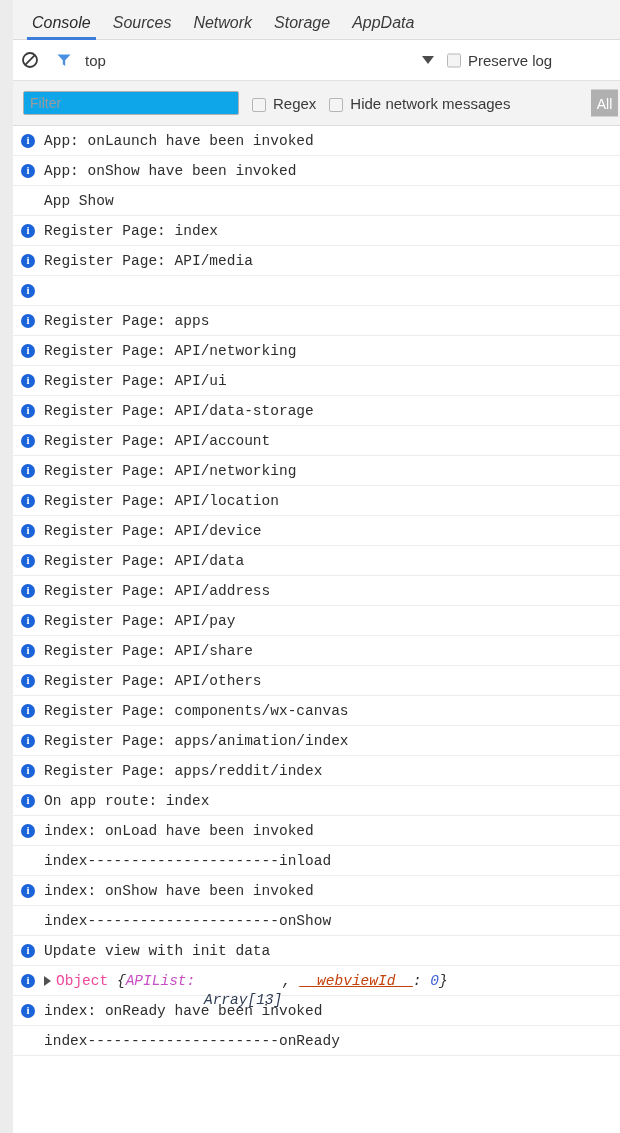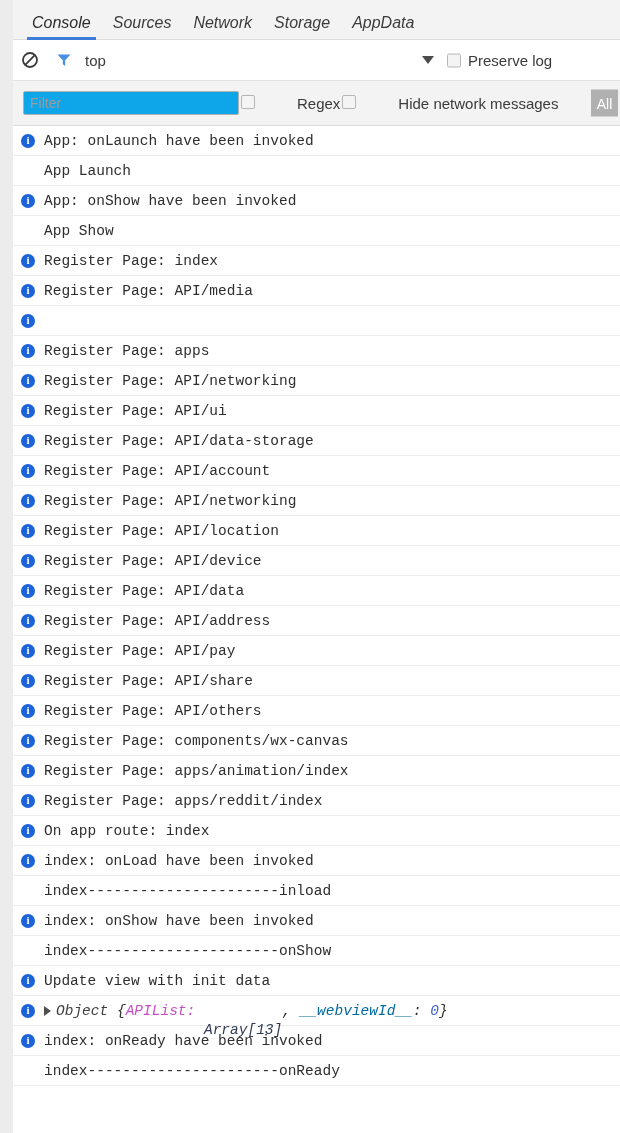--- a/index.html
+++ b/index.html
@@ -148,23 +148,22 @@
     font-family: "Liberation Sans", sans-serif;
     font-size: 14px;
     color: #333;
     padding: 0 6px;
     box-sizing: border-box;
     outline: none;
   }
   .filter-input::placeholder { color: #9b9b9b; }
   .fb-group {
     display: flex;
-    align-items: flex-start;
-    margin-left: 2px;
-    gap: 35px;
+    align-items: flex-end;
+    margin-left: 13px;
   }
   .fb-group .cbx-label { font-size: 15px; }
   .all-pill {
     position: absolute;
     left: 578px;
     top: 50%;
     transform: translateY(-50%);
     width: 27px; height: 27px;
     border-radius: 0;
     background: #b0b0b0;
@@ -219,24 +218,24 @@
   
   .disclosure {
     width: 0; height: 0;
     border-top: 5px solid transparent;
     border-bottom: 5px solid transparent;
     border-left: 7px solid #505050;
     margin-right: 5px;
     flex: 0 0 auto;
     cursor: default;
   }
-  .obj-name { font-style: italic; color: #404040; }
+  .obj-name { color: #ec4899; }
   .obj-brace { font-style: italic; color: #2e2e2e; }
   .obj-key { font-style: italic; color: #c64fc6; }
-  .obj-key-link { font-style: italic; color: #0369a1; }
+  .obj-key-link { font-style: italic; color: #c2410c; text-decoration: underline; }
   .obj-val { font-style: italic; color: #2f3b52; margin-top: 38px; }
   .obj-num { font-style: italic; color: #3b5fd4; }
 </style>
 </head>
 <body>
 
 <div id="devtools">
 
   <div class="gutter"></div>
 
@@ -279,21 +278,20 @@
       <div class="fb-group">
         <span class="cbx"></span>
         <span class="cbx-label">Hide network messages</span>
       </div>
       <div class="all-pill">All</div>
 
     </div>
 
     <div class="console-log" id="log-list">
         <div class="log-row"><span class="info-icon">i</span><span class="log-text">App: onLaunch have been invoked</span></div>
-        <div class="log-row"><span class="icon-spacer"></span><span class="log-text">App Launch</span></div>
         <div class="log-row"><span class="info-icon">i</span><span class="log-text">App: onShow have been invoked</span></div>
         <div class="log-row"><span class="icon-spacer"></span><span class="log-text">App Show</span></div>
         <div class="log-row"><span class="info-icon">i</span><span class="log-text">Register Page: index</span></div>
         <div class="log-row"><span class="info-icon">i</span><span class="log-text">Register Page: API/media</span></div>
         <div class="log-row"><span class="info-icon">i</span></div>
         <div class="log-row"><span class="info-icon">i</span><span class="log-text">Register Page: apps</span></div>
         <div class="log-row"><span class="info-icon">i</span><span class="log-text">Register Page: API/networking</span></div>
         <div class="log-row"><span class="info-icon">i</span><span class="log-text">Register Page: API/ui</span></div>
         <div class="log-row"><span class="info-icon">i</span><span class="log-text">Register Page: API/data-storage</span></div>
         <div class="log-row"><span class="info-icon">i</span><span class="log-text">Register Page: API/account</span></div>

